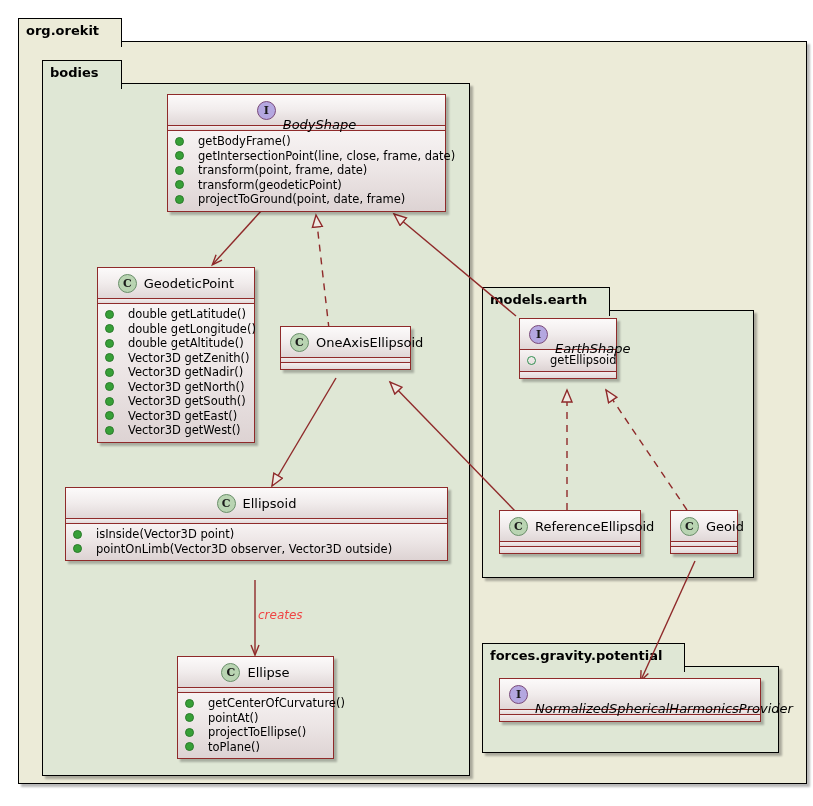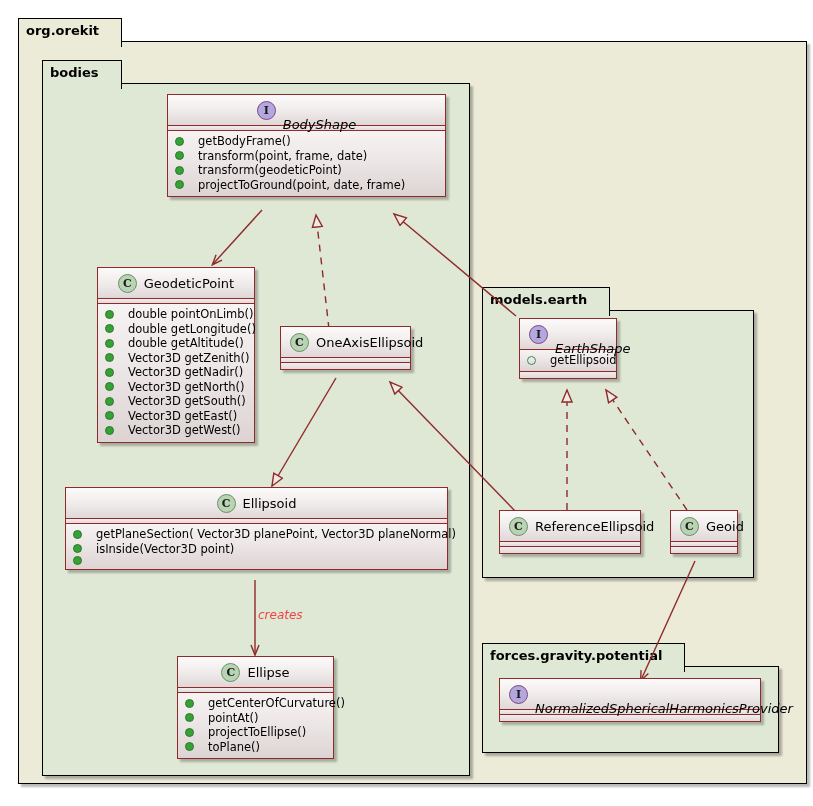--- a/index.html
+++ b/index.html
@@ -157,20 +157,24 @@
       <span class="name-italic">BodyShape</span>
     </div>
     <div class="cls-sep2"></div>
     <div class="cls-body">
       <div class="mem">
         <span class="vis pub"></span>
         <span>getBodyFrame()</span>
       </div>
       <div class="mem">
         <span class="vis pub"></span>
+        <span>getIntersectionPoint(line, close, frame, date)</span>
+      </div>
+      <div class="mem">
+        <span class="vis pub"></span>
         <span>transform(point, frame, date)</span>
       </div>
       <div class="mem">
         <span class="vis pub"></span>
         <span>transform(geodeticPoint)</span>
       </div>
       <div class="mem">
         <span class="vis pub"></span>
         <span>projectToGround(point, date, frame)</span>
       </div>
@@ -179,21 +183,21 @@
 
   <div class="cls" style="left:93px;top:267px;width:158px;">
     <div class="cls-hdr">
       <span class="stereo klass">C</span>
       <span>GeodeticPoint</span>
     </div>
     <div class="cls-sep2"></div>
     <div class="cls-body">
       <div class="mem">
         <span class="vis pub"></span>
-        <span>double pointOnLimb()</span>
+        <span>double getLatitude()</span>
       </div>
       <div class="mem">
         <span class="vis pub"></span>
         <span>double getLongitude()</span>
       </div>
       <div class="mem">
         <span class="vis pub"></span>
         <span>double getAltitude()</span>
       </div>
       <div class="mem">
@@ -234,28 +238,25 @@
 
   <div class="cls" style="left:61px;top:487px;width:383px;">
     <div class="cls-hdr">
       <span class="stereo klass">C</span>
       <span>Ellipsoid</span>
     </div>
     <div class="cls-sep2"></div>
     <div class="cls-body">
       <div class="mem">
         <span class="vis pub"></span>
-        <span>getPlaneSection( Vector3D planePoint, Vector3D planeNormal)</span>
-      </div>
-      <div class="mem">
-        <span class="vis pub"></span>
         <span>isInside(Vector3D point)</span>
       </div>
       <div class="mem">
         <span class="vis pub"></span>
+        <span>pointOnLimb(Vector3D observer, Vector3D outside)</span>
       </div>
     </div>
   </div>
 
   <div class="cls" style="left:173px;top:656px;width:157px;">
     <div class="cls-hdr">
       <span class="stereo klass">C</span>
       <span>Ellipse</span>
     </div>
     <div class="cls-sep2"></div>

